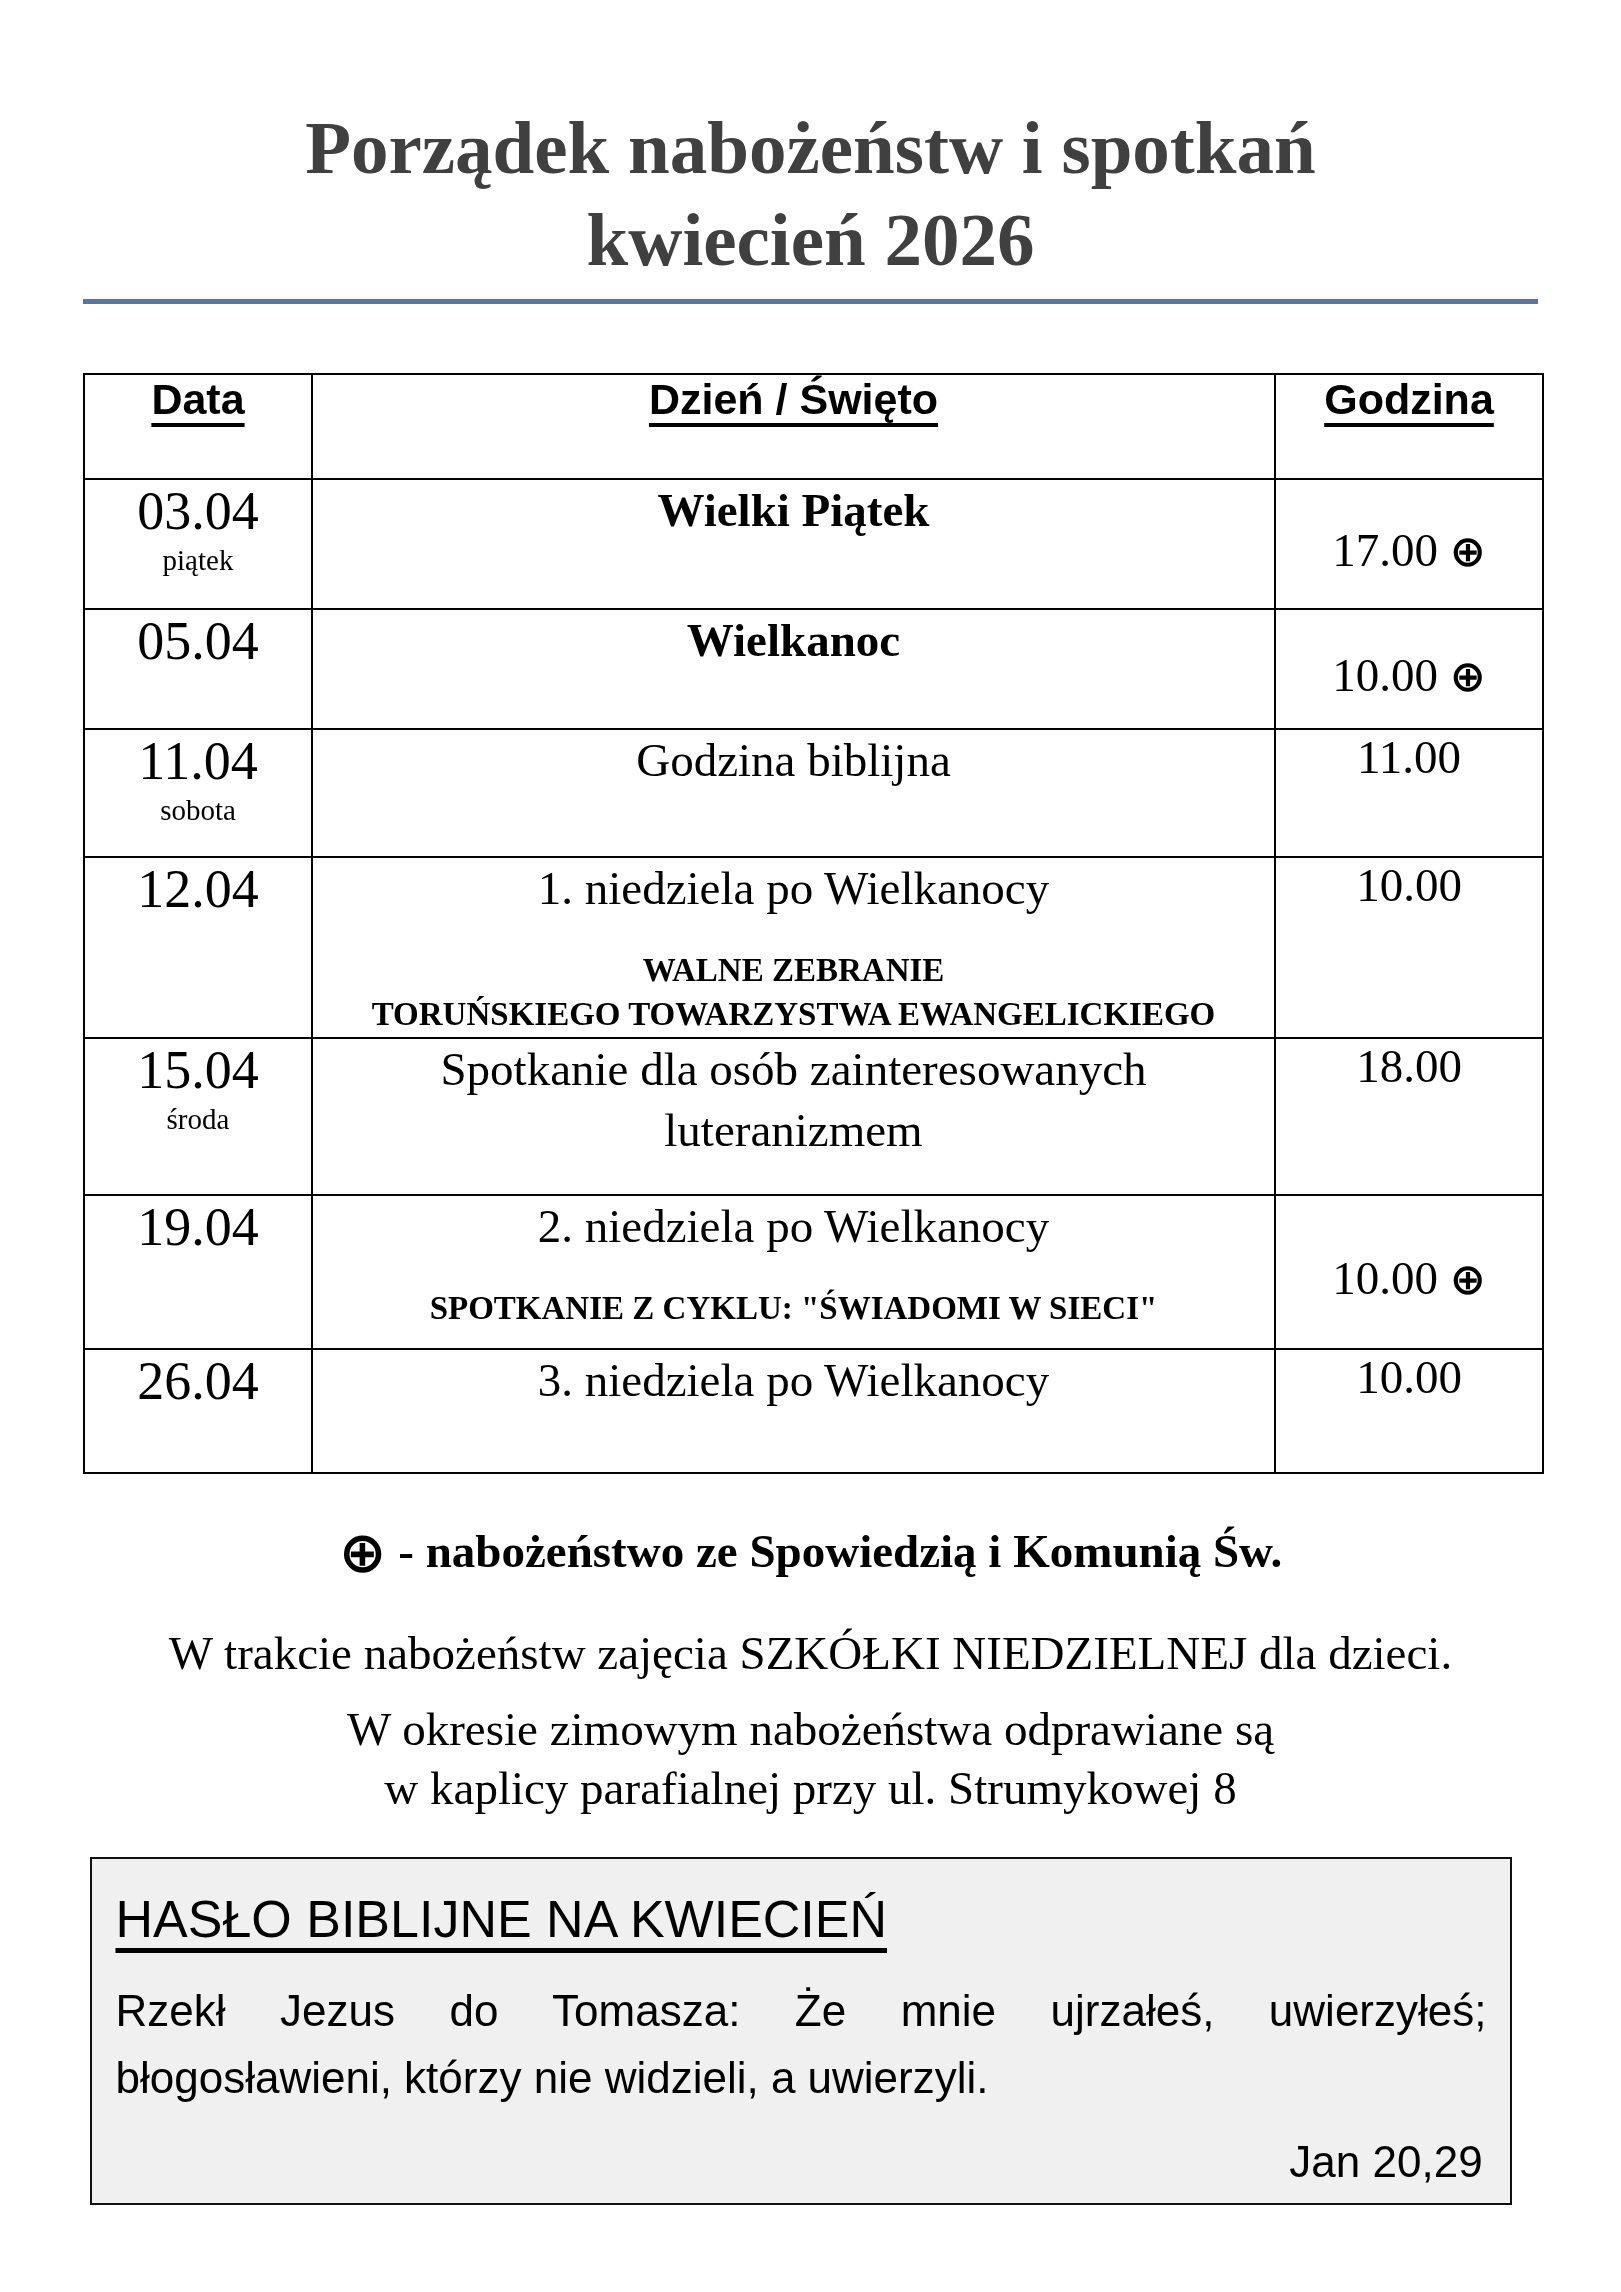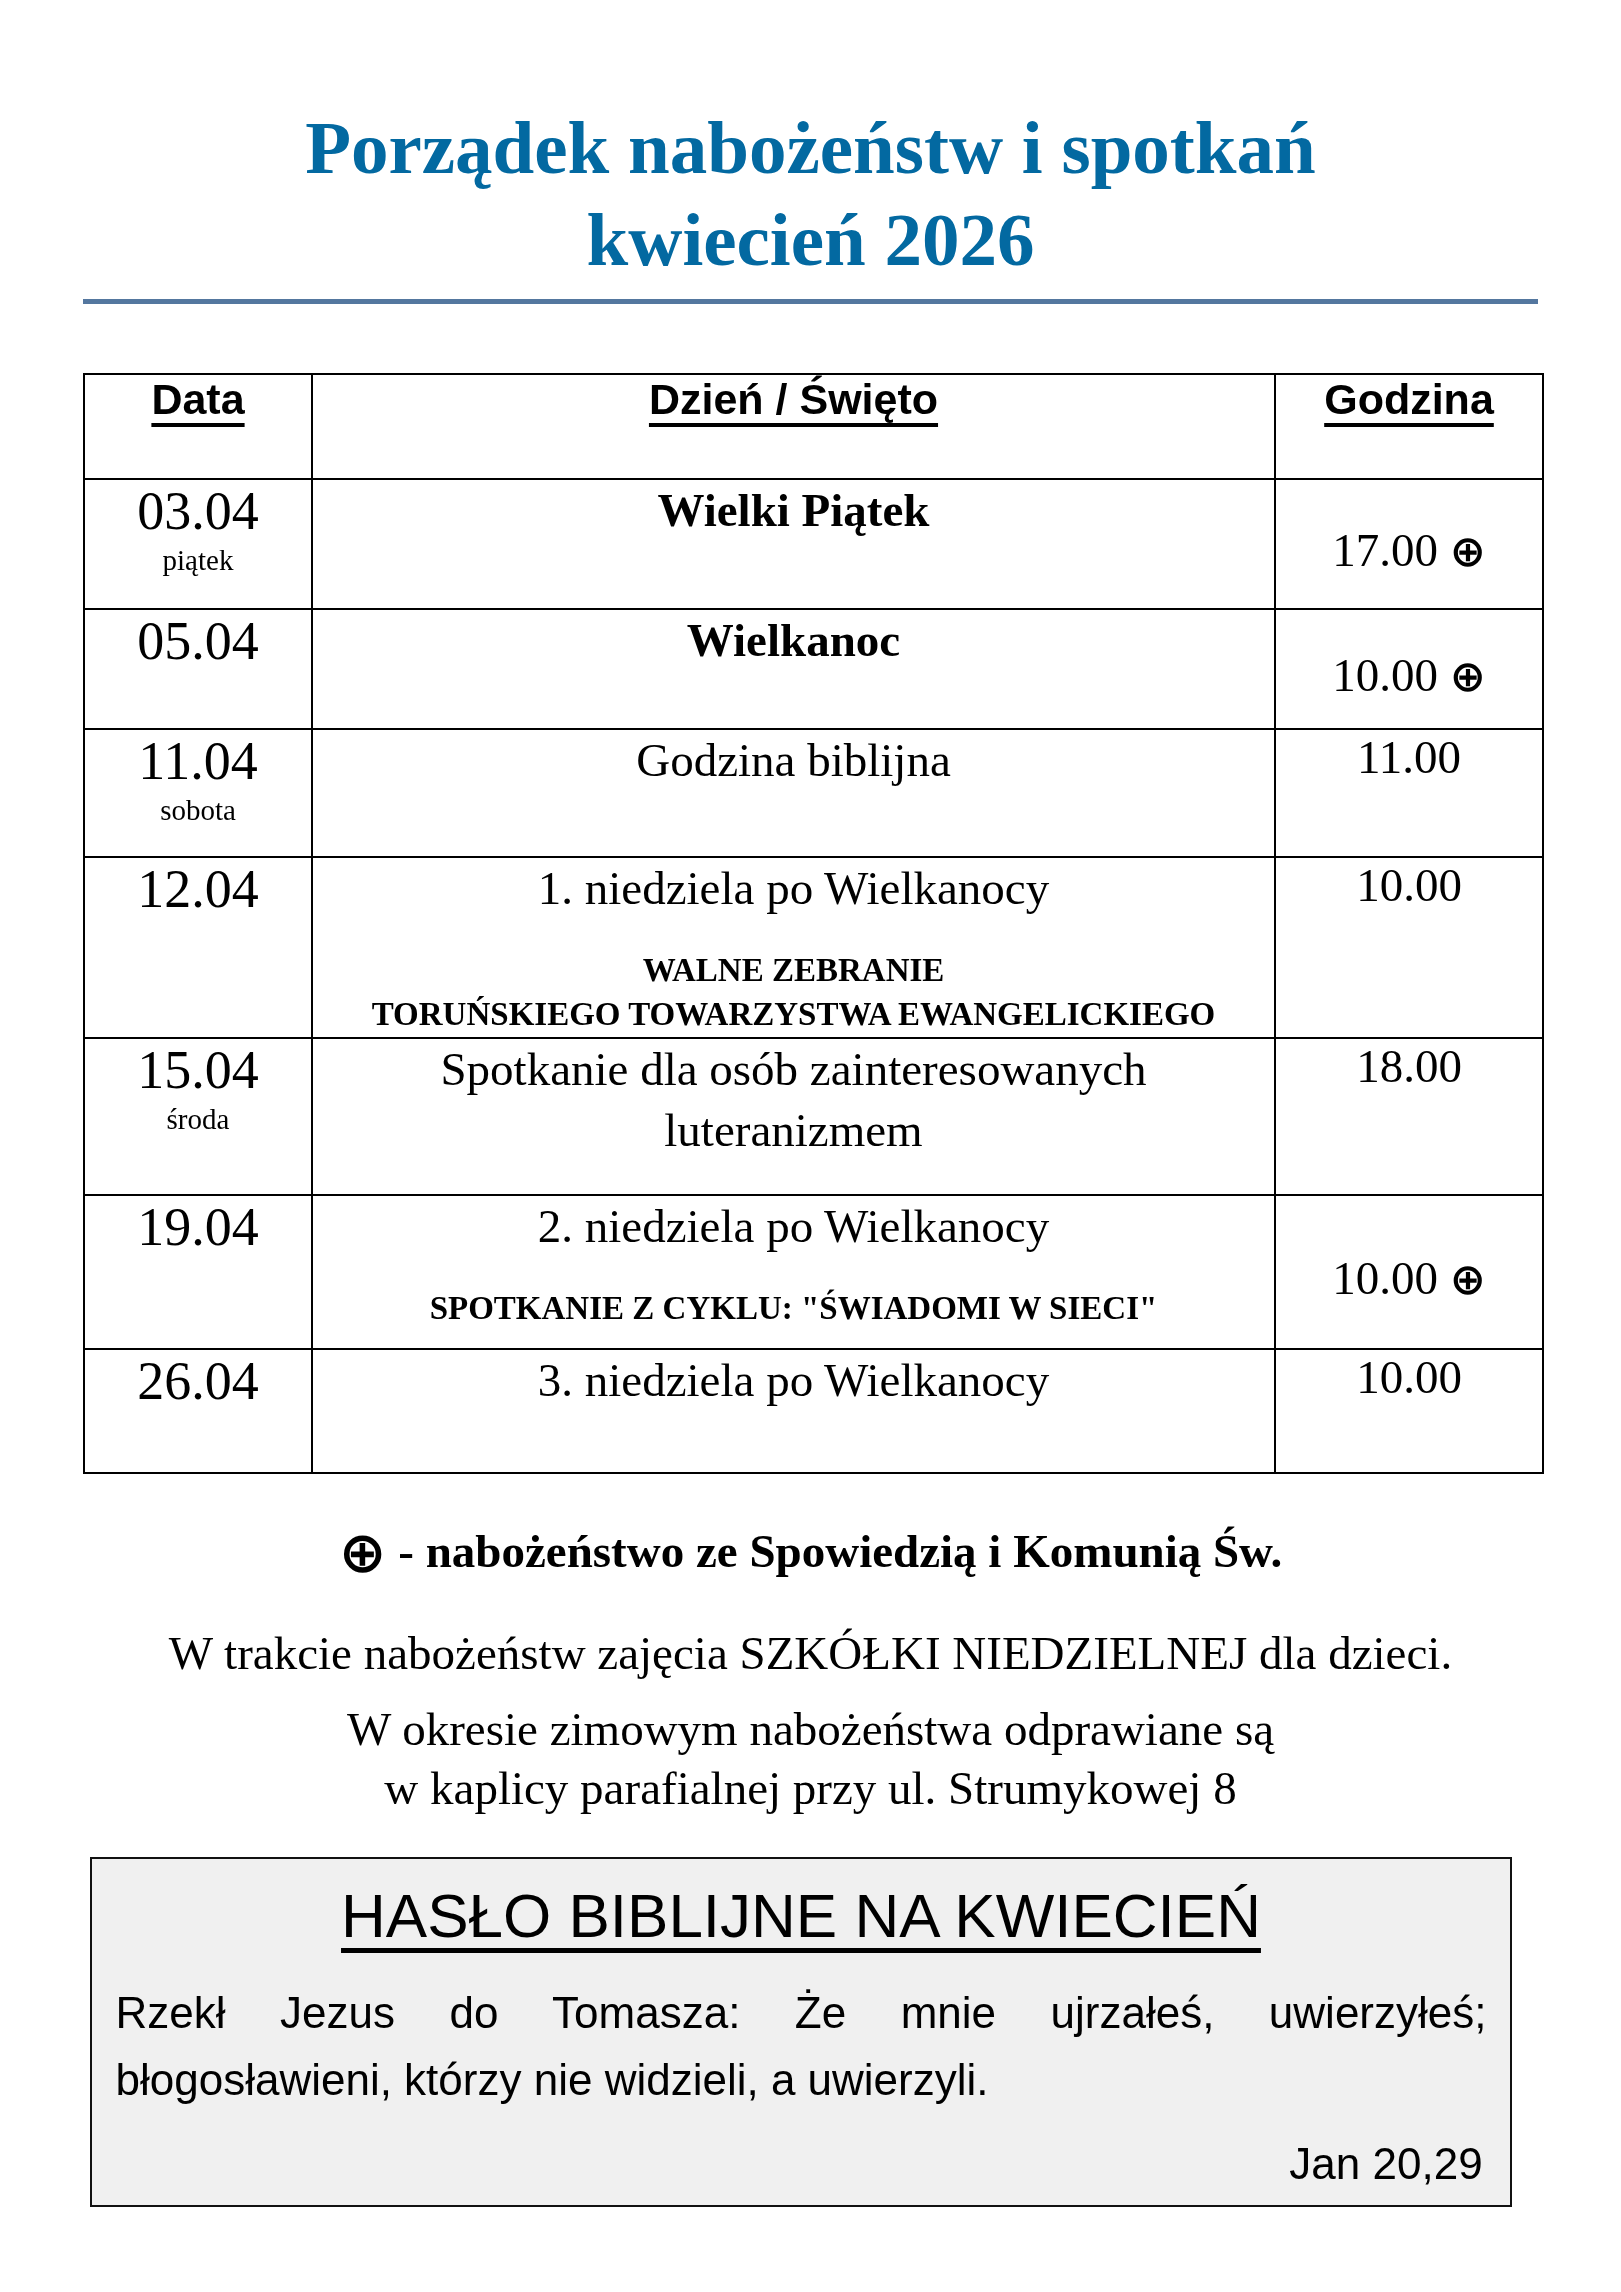--- a/index.html
+++ b/index.html
@@ -14,21 +14,21 @@
   }
 
   
   .title {
     margin: 102px 0 0 0;
     text-align: center;
     font-family: "Liberation Serif", serif;
     font-weight: bold;
     font-size: 75px;
     line-height: 1.22;
-    color: #0369a1;
+    color: #404040;
   }
   .title-rule {
     height: 4.9px;
     background: #54779f;
     margin: 13.7px 83px 0 83px;
   }
 
   
   table.schedule {
     border-collapse: collapse;
@@ -100,21 +100,21 @@
   
   .verse-box {
     box-sizing: border-box;
     width: 1422px;
     margin: 39px 0 0 90px;
     background: #f0f0f0;
     border: 2.9px solid #111111;
     padding: 13.7px 23.5px 15.7px 23.5px;
     font-family: "Liberation Sans", sans-serif;
   }
-  .vb-title { text-align: center; font-size: 62px; margin-top: 8px; }
+  .vb-title { text-align: left; font-size: 52px; margin-top: 17px; }
   .vb-title .u {
     text-decoration: underline;
     text-decoration-thickness: 4.9px;
     text-underline-offset: 10.8px;
   }
   .vb-body1 {
     margin-top: 33px;
     font-size: 44px;
     line-height: 1.3;
     text-align: justify;

